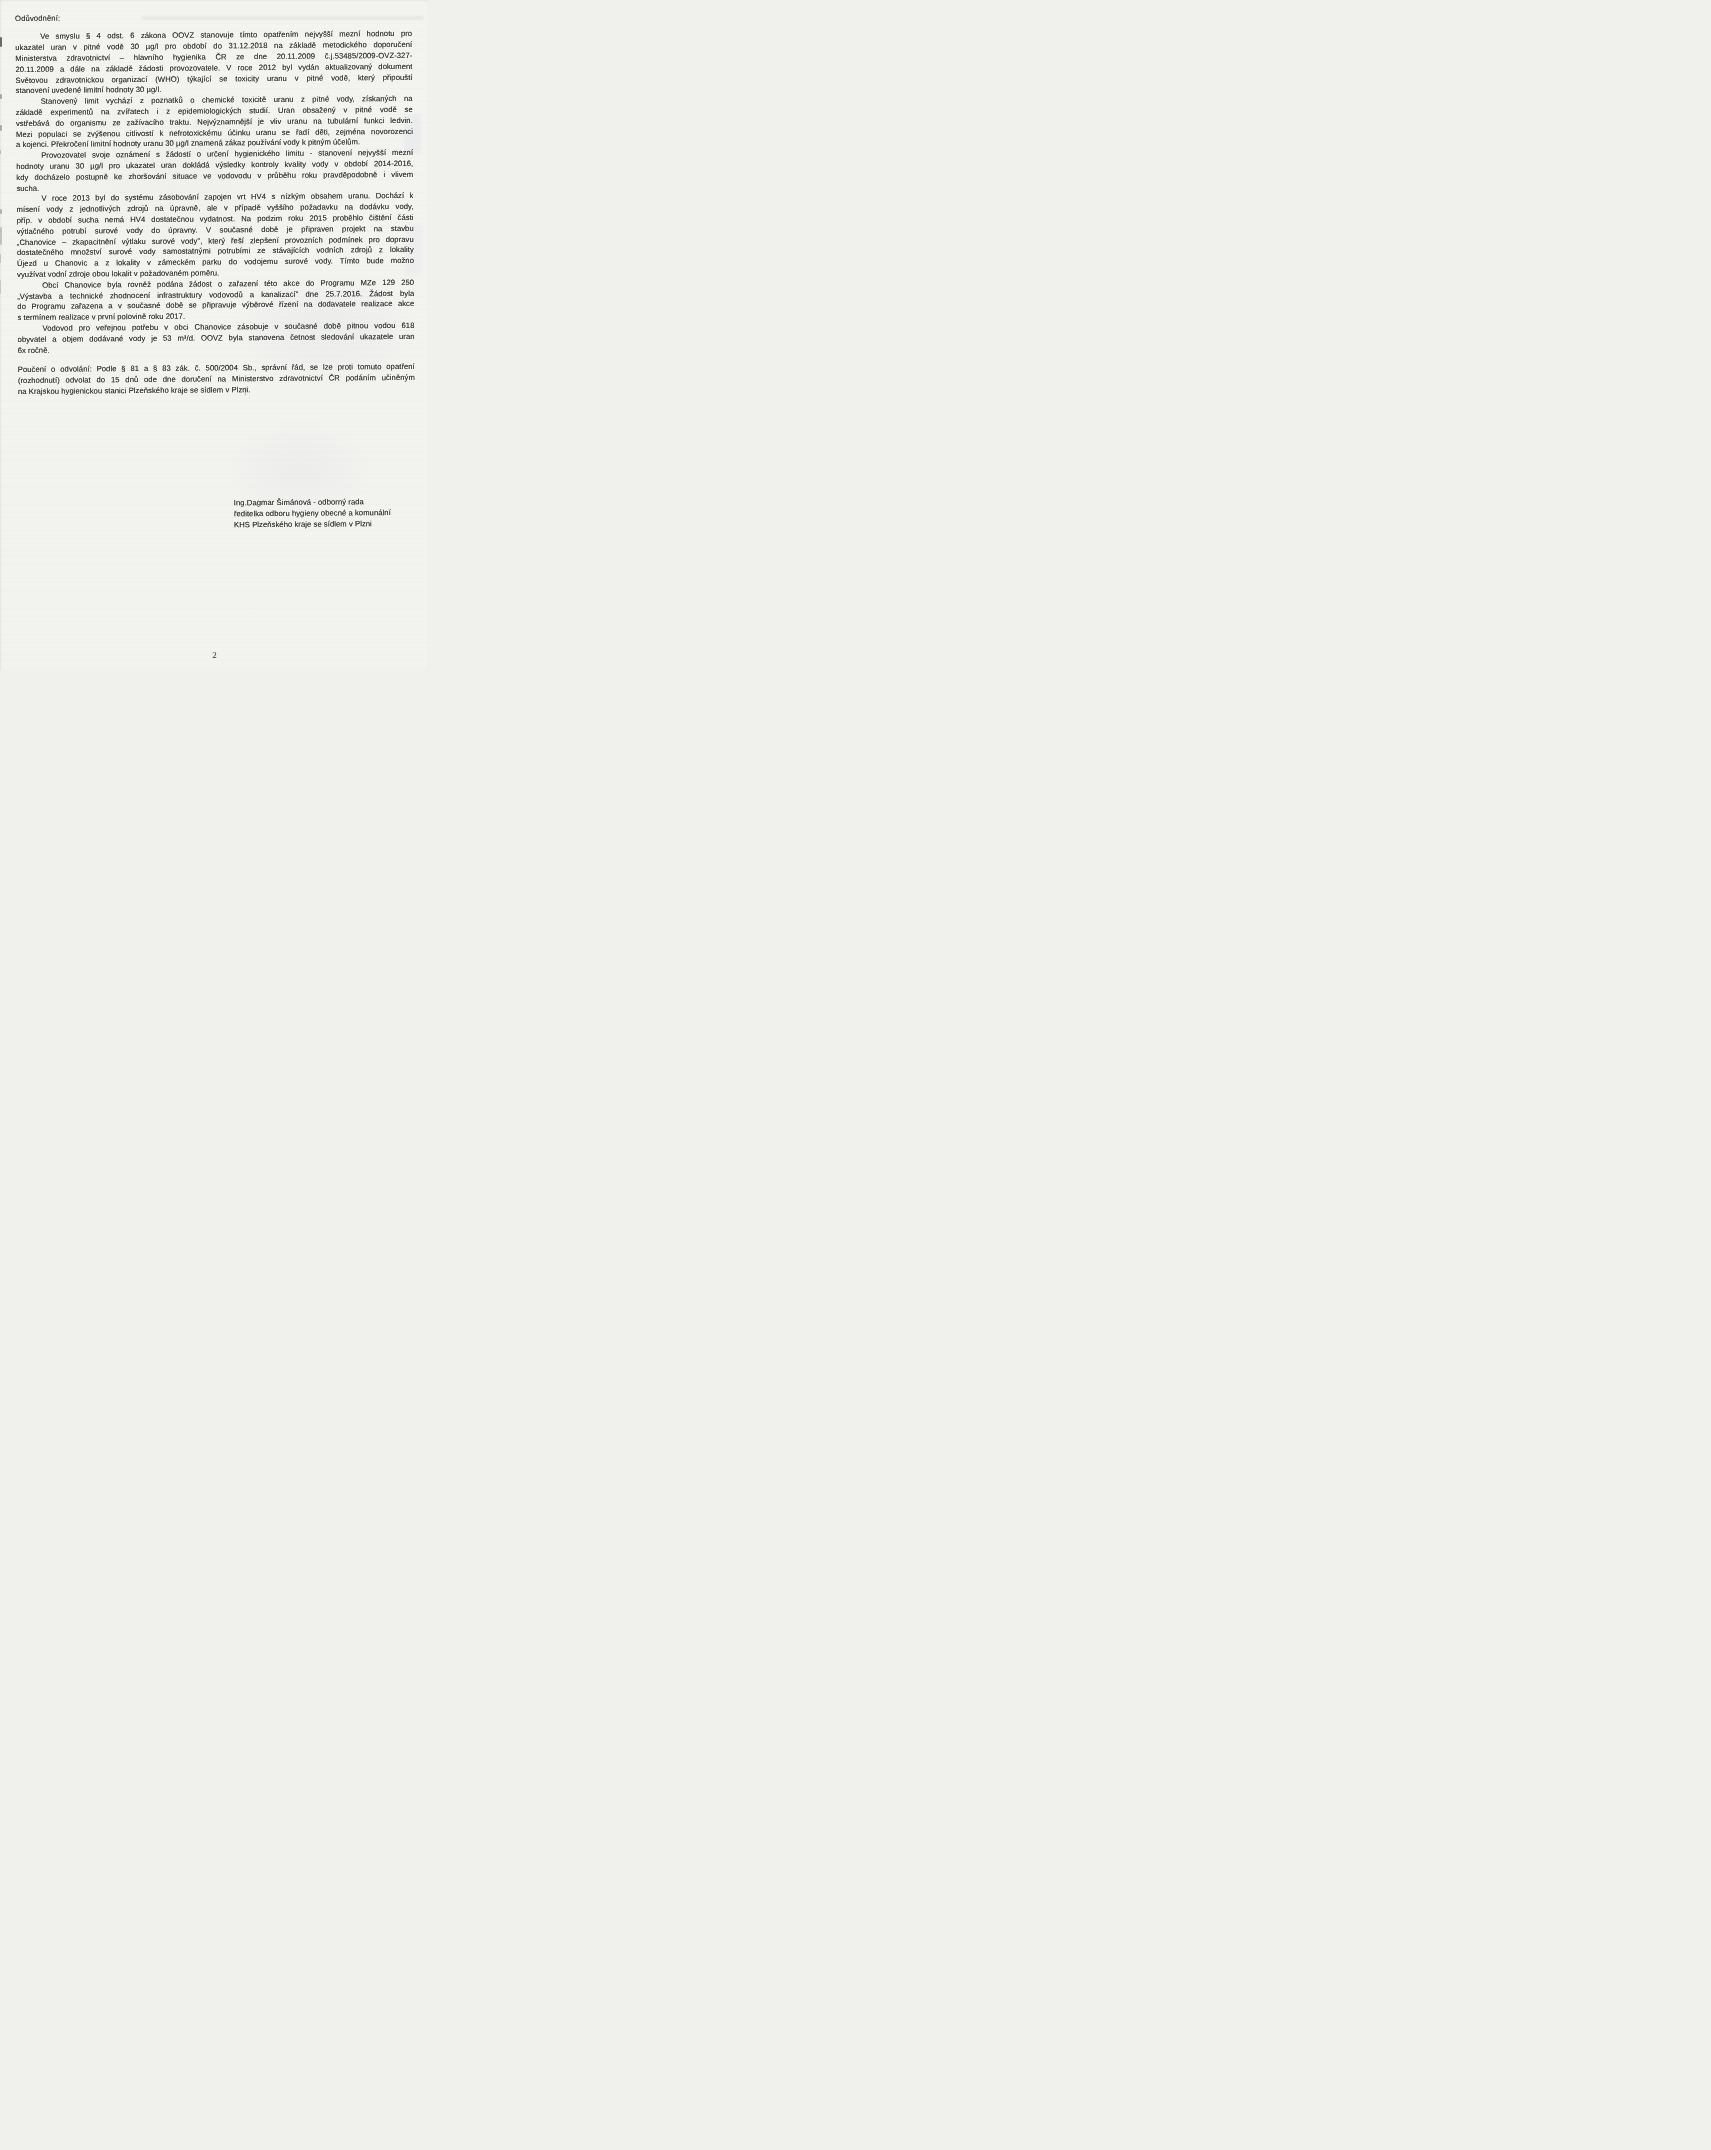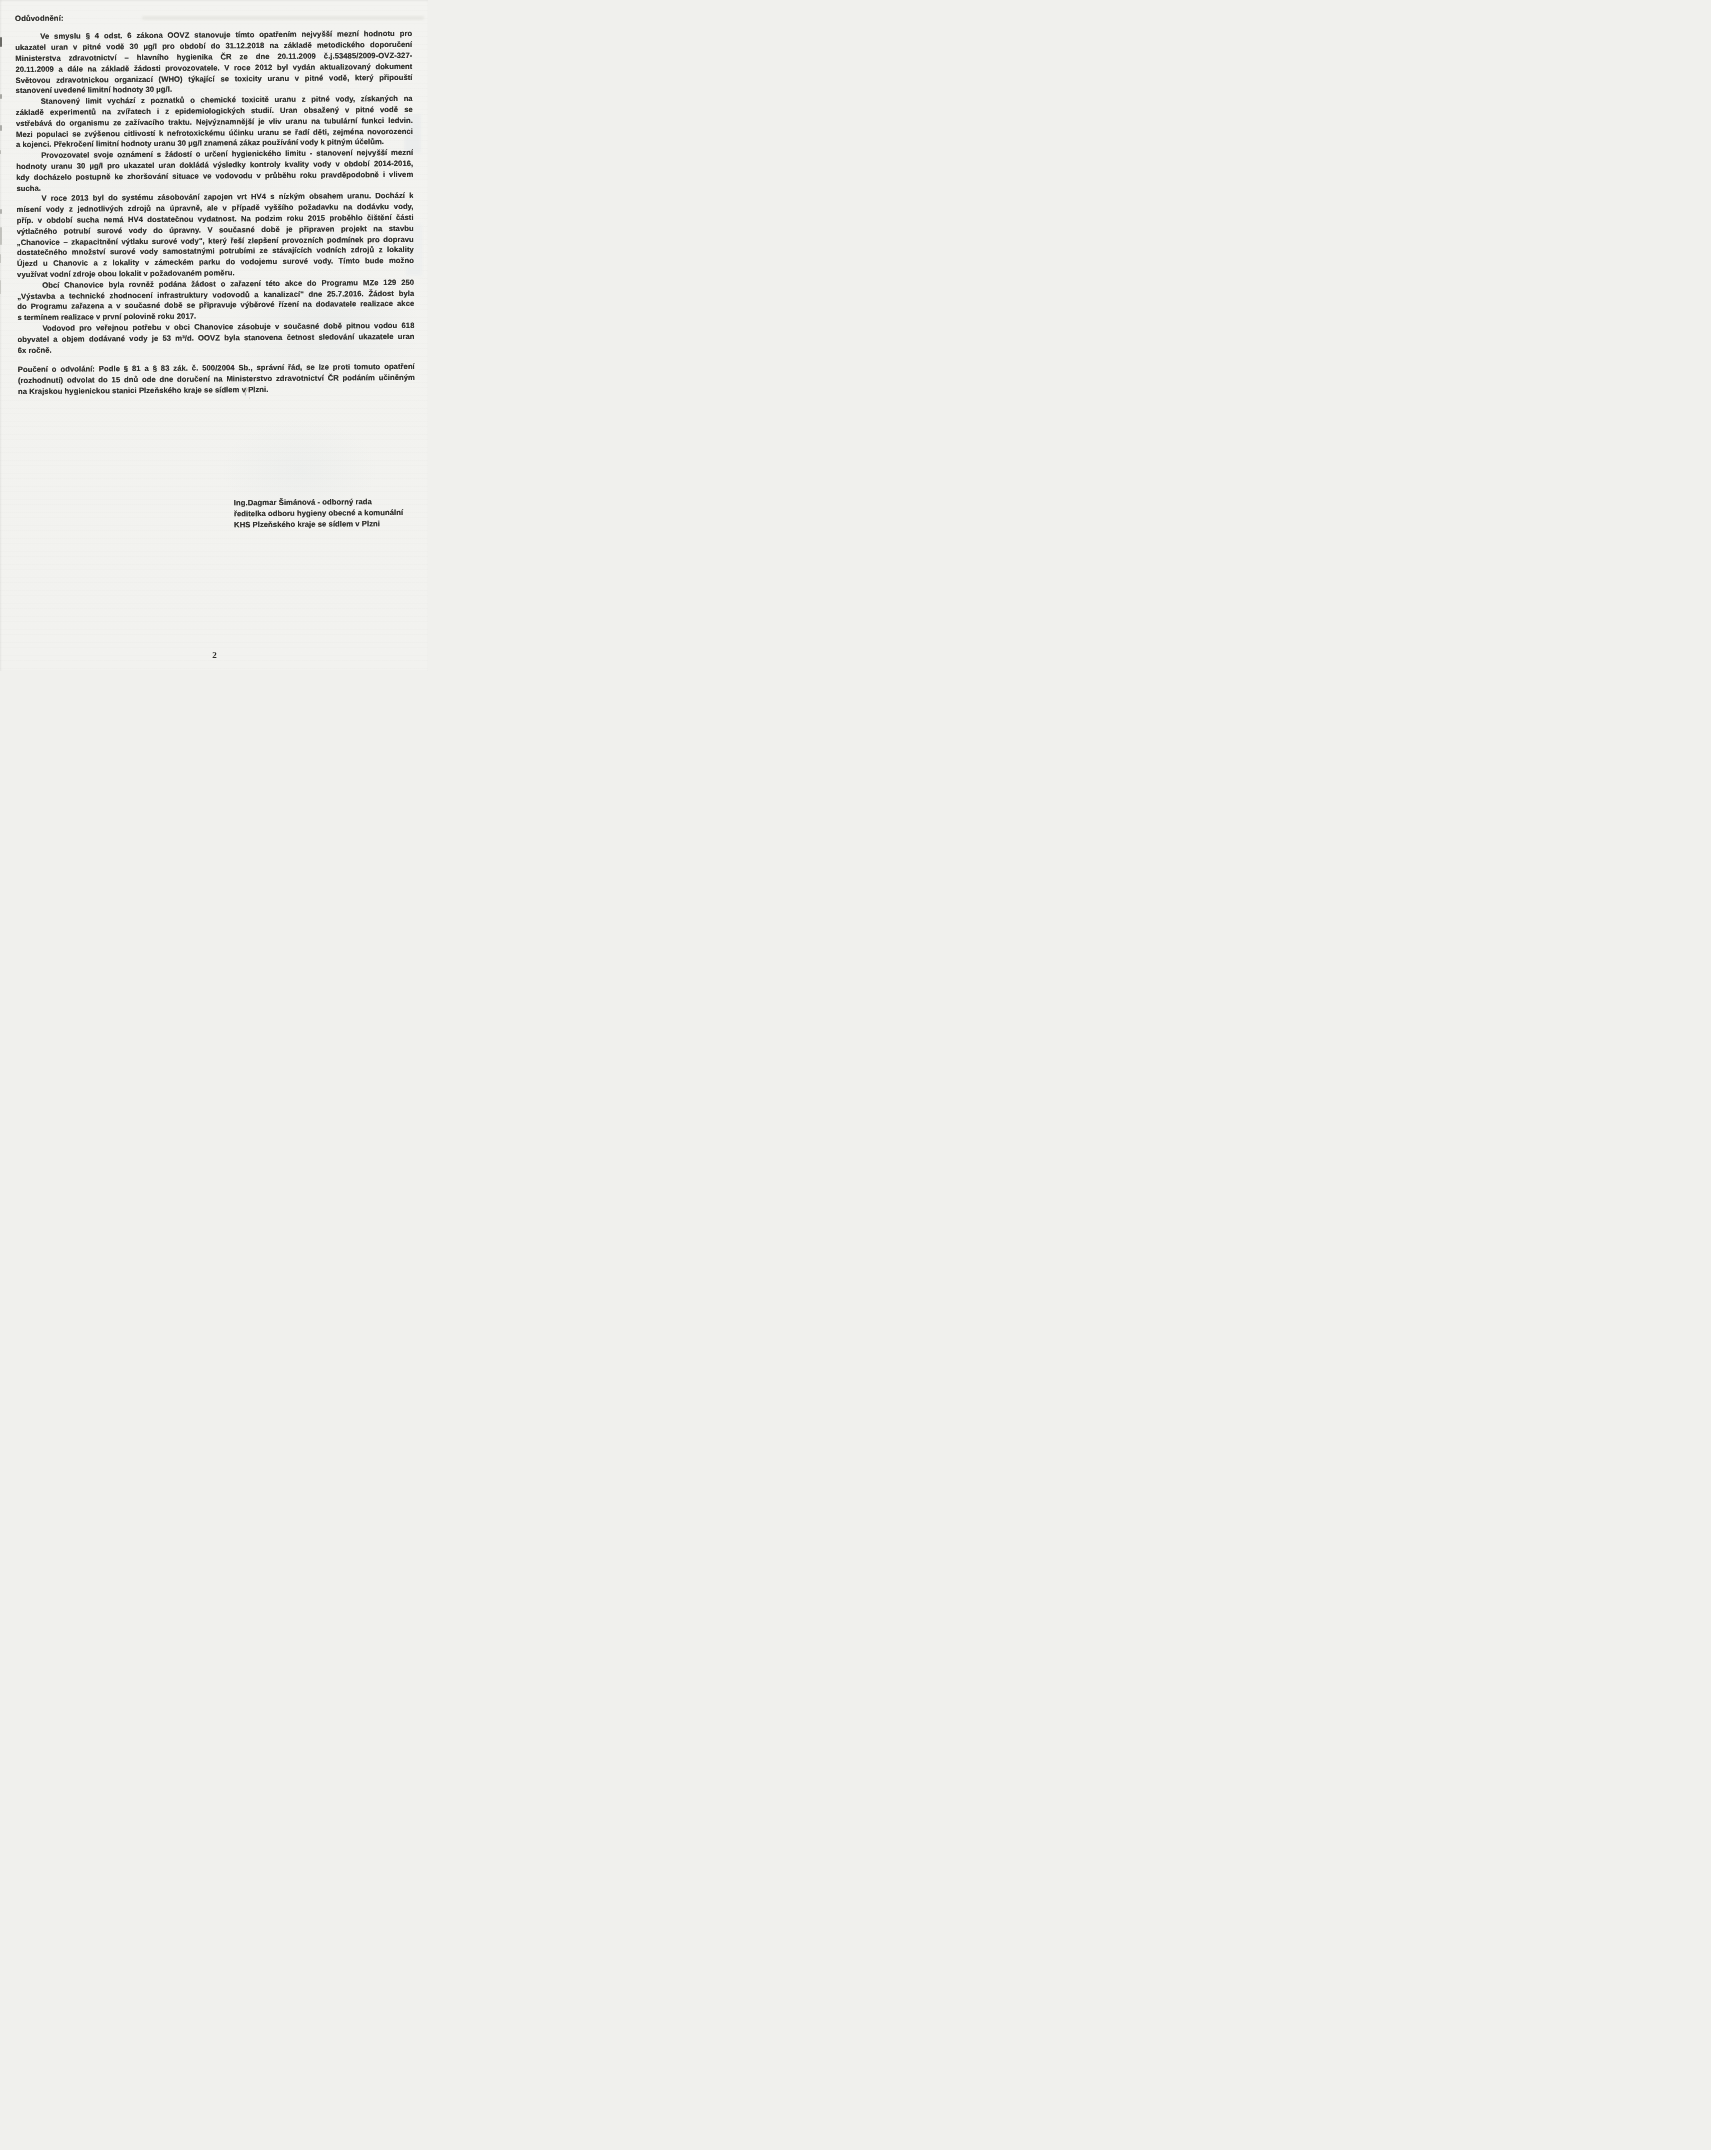--- a/index.html
+++ b/index.html
@@ -14,21 +14,20 @@
     overflow: hidden;
     background:
       radial-gradient(ellipse 138px 86px at 76% 49%, rgba(175,192,204,0.10), transparent 70%),
       radial-gradient(ellipse 112px 73px at 70% 70%, rgba(175,192,204,0.08), transparent 70%),
       radial-gradient(ellipse 215px 129px at 40% 25%, rgba(150,150,145,0.04), transparent 75%),
       repeating-linear-gradient(180deg, rgba(100,100,95,0.016) 0 0.4px, rgba(0,0,0,0) 0.4px 2.6px),
       linear-gradient(#f3f3f0, #f2f2ef);
     box-shadow: inset 0 1.3px 1.7px rgba(0,0,0,0.045), inset 1.3px 0 1.7px rgba(0,0,0,0.04);
     font-family: "Liberation Sans", sans-serif;
     color: #2f2f2c;
-    font-weight: bold;
   }
   .content {
     position: absolute;
     left: 15px;
     top: 13.8px;
     width: 397px;
     transform: rotate(-0.45deg);
     transform-origin: 0 0;
     text-shadow: 0 0 0.2px rgba(47,47,44,0.55);
   }

